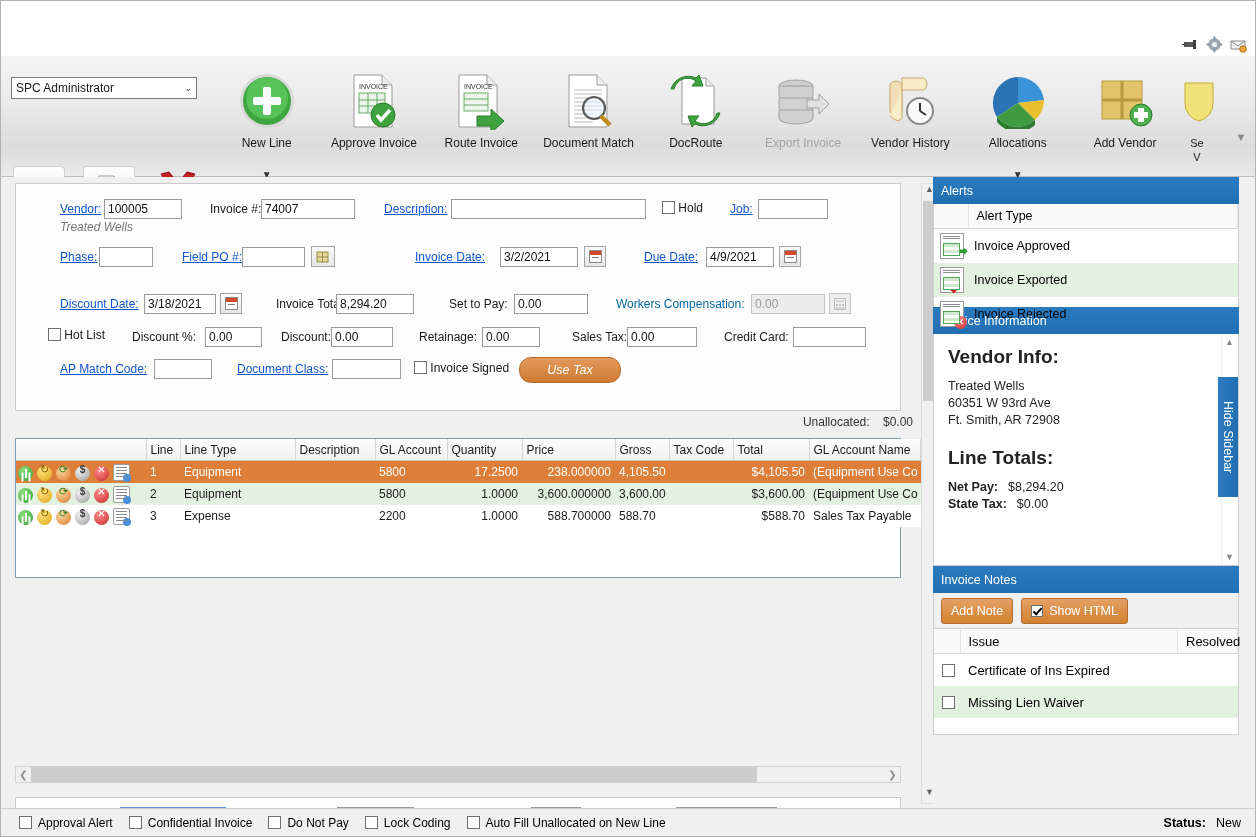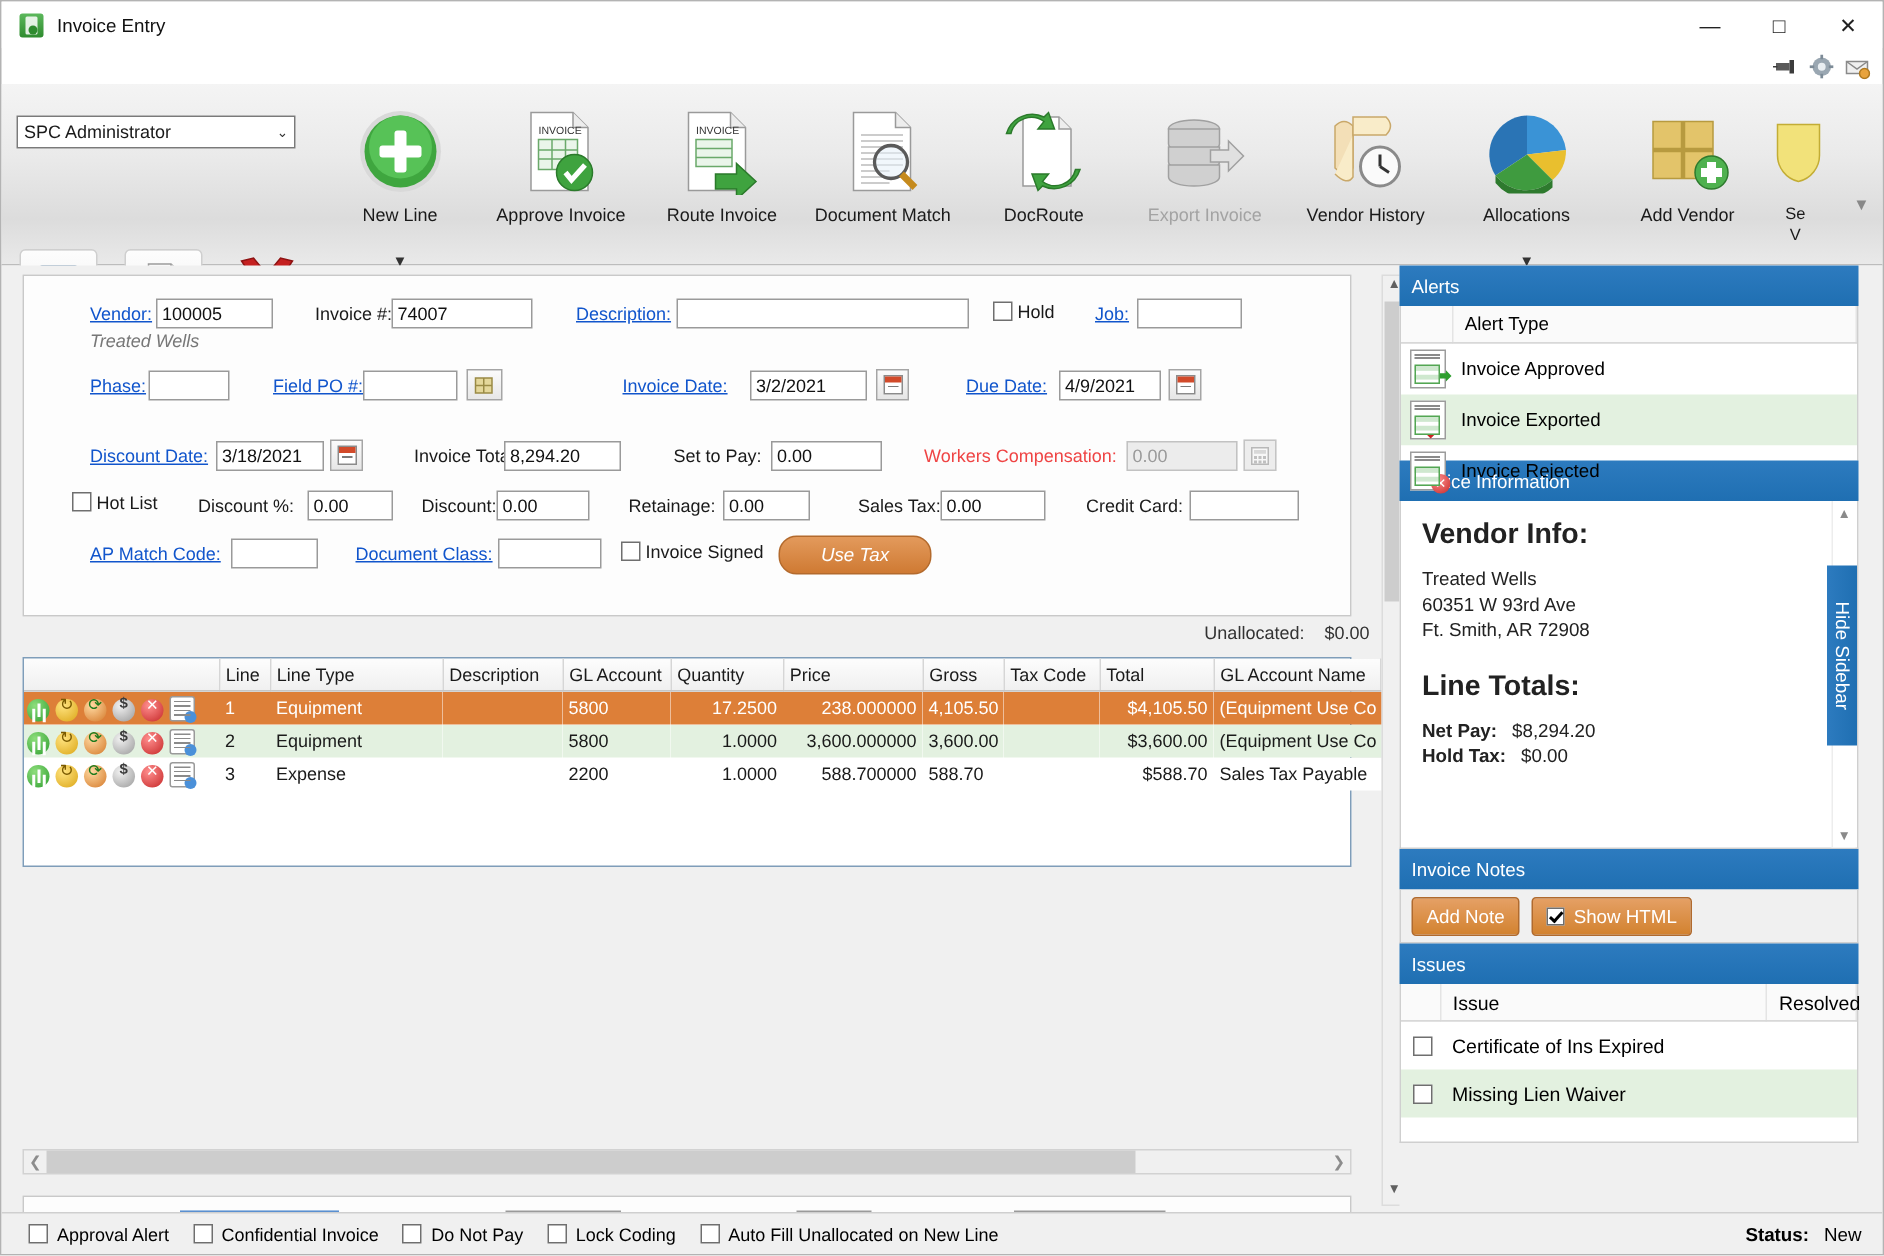--- a/index.html
+++ b/index.html
@@ -148,29 +148,20 @@
   .sb-checks{display:flex;align-items:center;gap:16px;padding-left:18px;font-size:12px;}
   .sb-checks .item{display:flex;align-items:center;gap:6px;}
   .statusright{position:absolute;right:14px;display:flex;gap:10px;font-size:12.5px;}
   .statusright b{font-weight:bold;}
 </style>
 </head>
 <body>
 
 <div class="app">
 
-  <div class="titlebar">
-    <div class="tb-icon"></div>
-    <div class="tb-title">Invoice Entry</div>
-    <div class="tb-btns">
-      <div class="tb-btn">—</div>
-      <div class="tb-btn">□</div>
-      <div class="tb-btn close">✕</div>
-    </div>
-  </div>
   <div class="tb-sub">
     <div class="mini-ic">
       <svg viewBox="0 0 17 17" width="17" height="17">
           <rect x="2" y="6" width="9" height="5" fill="#5a5a5a"></rect>
           <rect x="11" y="4" width="3" height="9" fill="#3c3c3c"></rect>
           <rect x="0" y="8" width="3" height="1" fill="#3c3c3c"></rect>
         </svg>
     </div>
     <div class="mini-ic">
       <svg viewBox="0 0 17 17" width="17" height="17">
@@ -454,21 +445,21 @@
         <div class="fld" style="left:260px;top:113px"><span class="lbl">Invoice Total:</span></div>
         <div class="fld" style="left:320px;top:110px">
             <input class="ti" style="width: 78px;" value="8,294.20">
           </div>
 
         <div class="fld" style="left:433px;top:113px"><span class="lbl">Set to Pay:</span></div>
         <div class="fld" style="left:498px;top:110px">
             <input class="ti" style="width: 74px;" value="0.00">
           </div>
 
-        <div class="fld" style="left:600px;top:113px"><span class="lbl" style="color:#ef4444">Workers Compensation:</span></div>
+        <div class="fld" style="left:600px;top:113px"><span class="lbl" style="color:#0369a1">Workers Compensation:</span></div>
         <div class="fld" style="left:735px;top:110px">
             <input class="ti ro" style="width: 74px;" readonly="" value="0.00">
           </div>
         <div class="fld" style="left:813px;top:109px"><span class="btn-calc">
           <svg width="12" height="12" viewBox="0 0 12 12">
                 <rect x="0.5" y="0.5" width="11" height="11" fill="#f7f7f7" stroke="#b8b8b8"></rect>
                 <rect x="2" y="2" width="8" height="2.5" fill="#d8d8d8"></rect>
                 <g fill="#c0c0c0">
                   <rect x="2" y="6" width="2" height="2"></rect>
                   <rect x="5" y="6" width="2" height="2"></rect>
@@ -696,40 +687,39 @@
             <div>Treated Wells</div>
             <div>60351 W 93rd Ave</div>
             <div>Ft. Smith, AR 72908</div>
           </div>
           <h3>Line Totals:</h3>
           <div class="tot">
             <b>Net Pay:</b>
             <span>$8,294.20</span>
           </div>
           <div class="tot">
-            <b>Hold Tax:</b>
+            <b>State Tax:</b>
             <span>$0.00</span>
           </div>
         </div>
         <div class="sb-vscroll">
           <div class="sbv-a">▲</div>
           <div class="sbv-a" style="position:absolute;bottom:0;left:0;right:0">▼</div>
         </div>
       </div>
 
       <div class="sb-head">Invoice Notes</div>
       <div class="notesbar">
         <div class="obtn">Add Note</div>
         <div class="obtn">
             <span class="cbw"></span>
             <span>Show HTML</span>
           </div>
       </div>
 
-      <div class="sb-head">Issues</div>
       <div class="sb-body" style="height:106px;border-bottom:1px solid #cfcfcf">
         <table class="issues">
           <colgroup>
               <col style="width:26px">
               <col>
               <col style="width:60px">
             </colgroup>
           <thead>
               <tr>
             <th></th>

